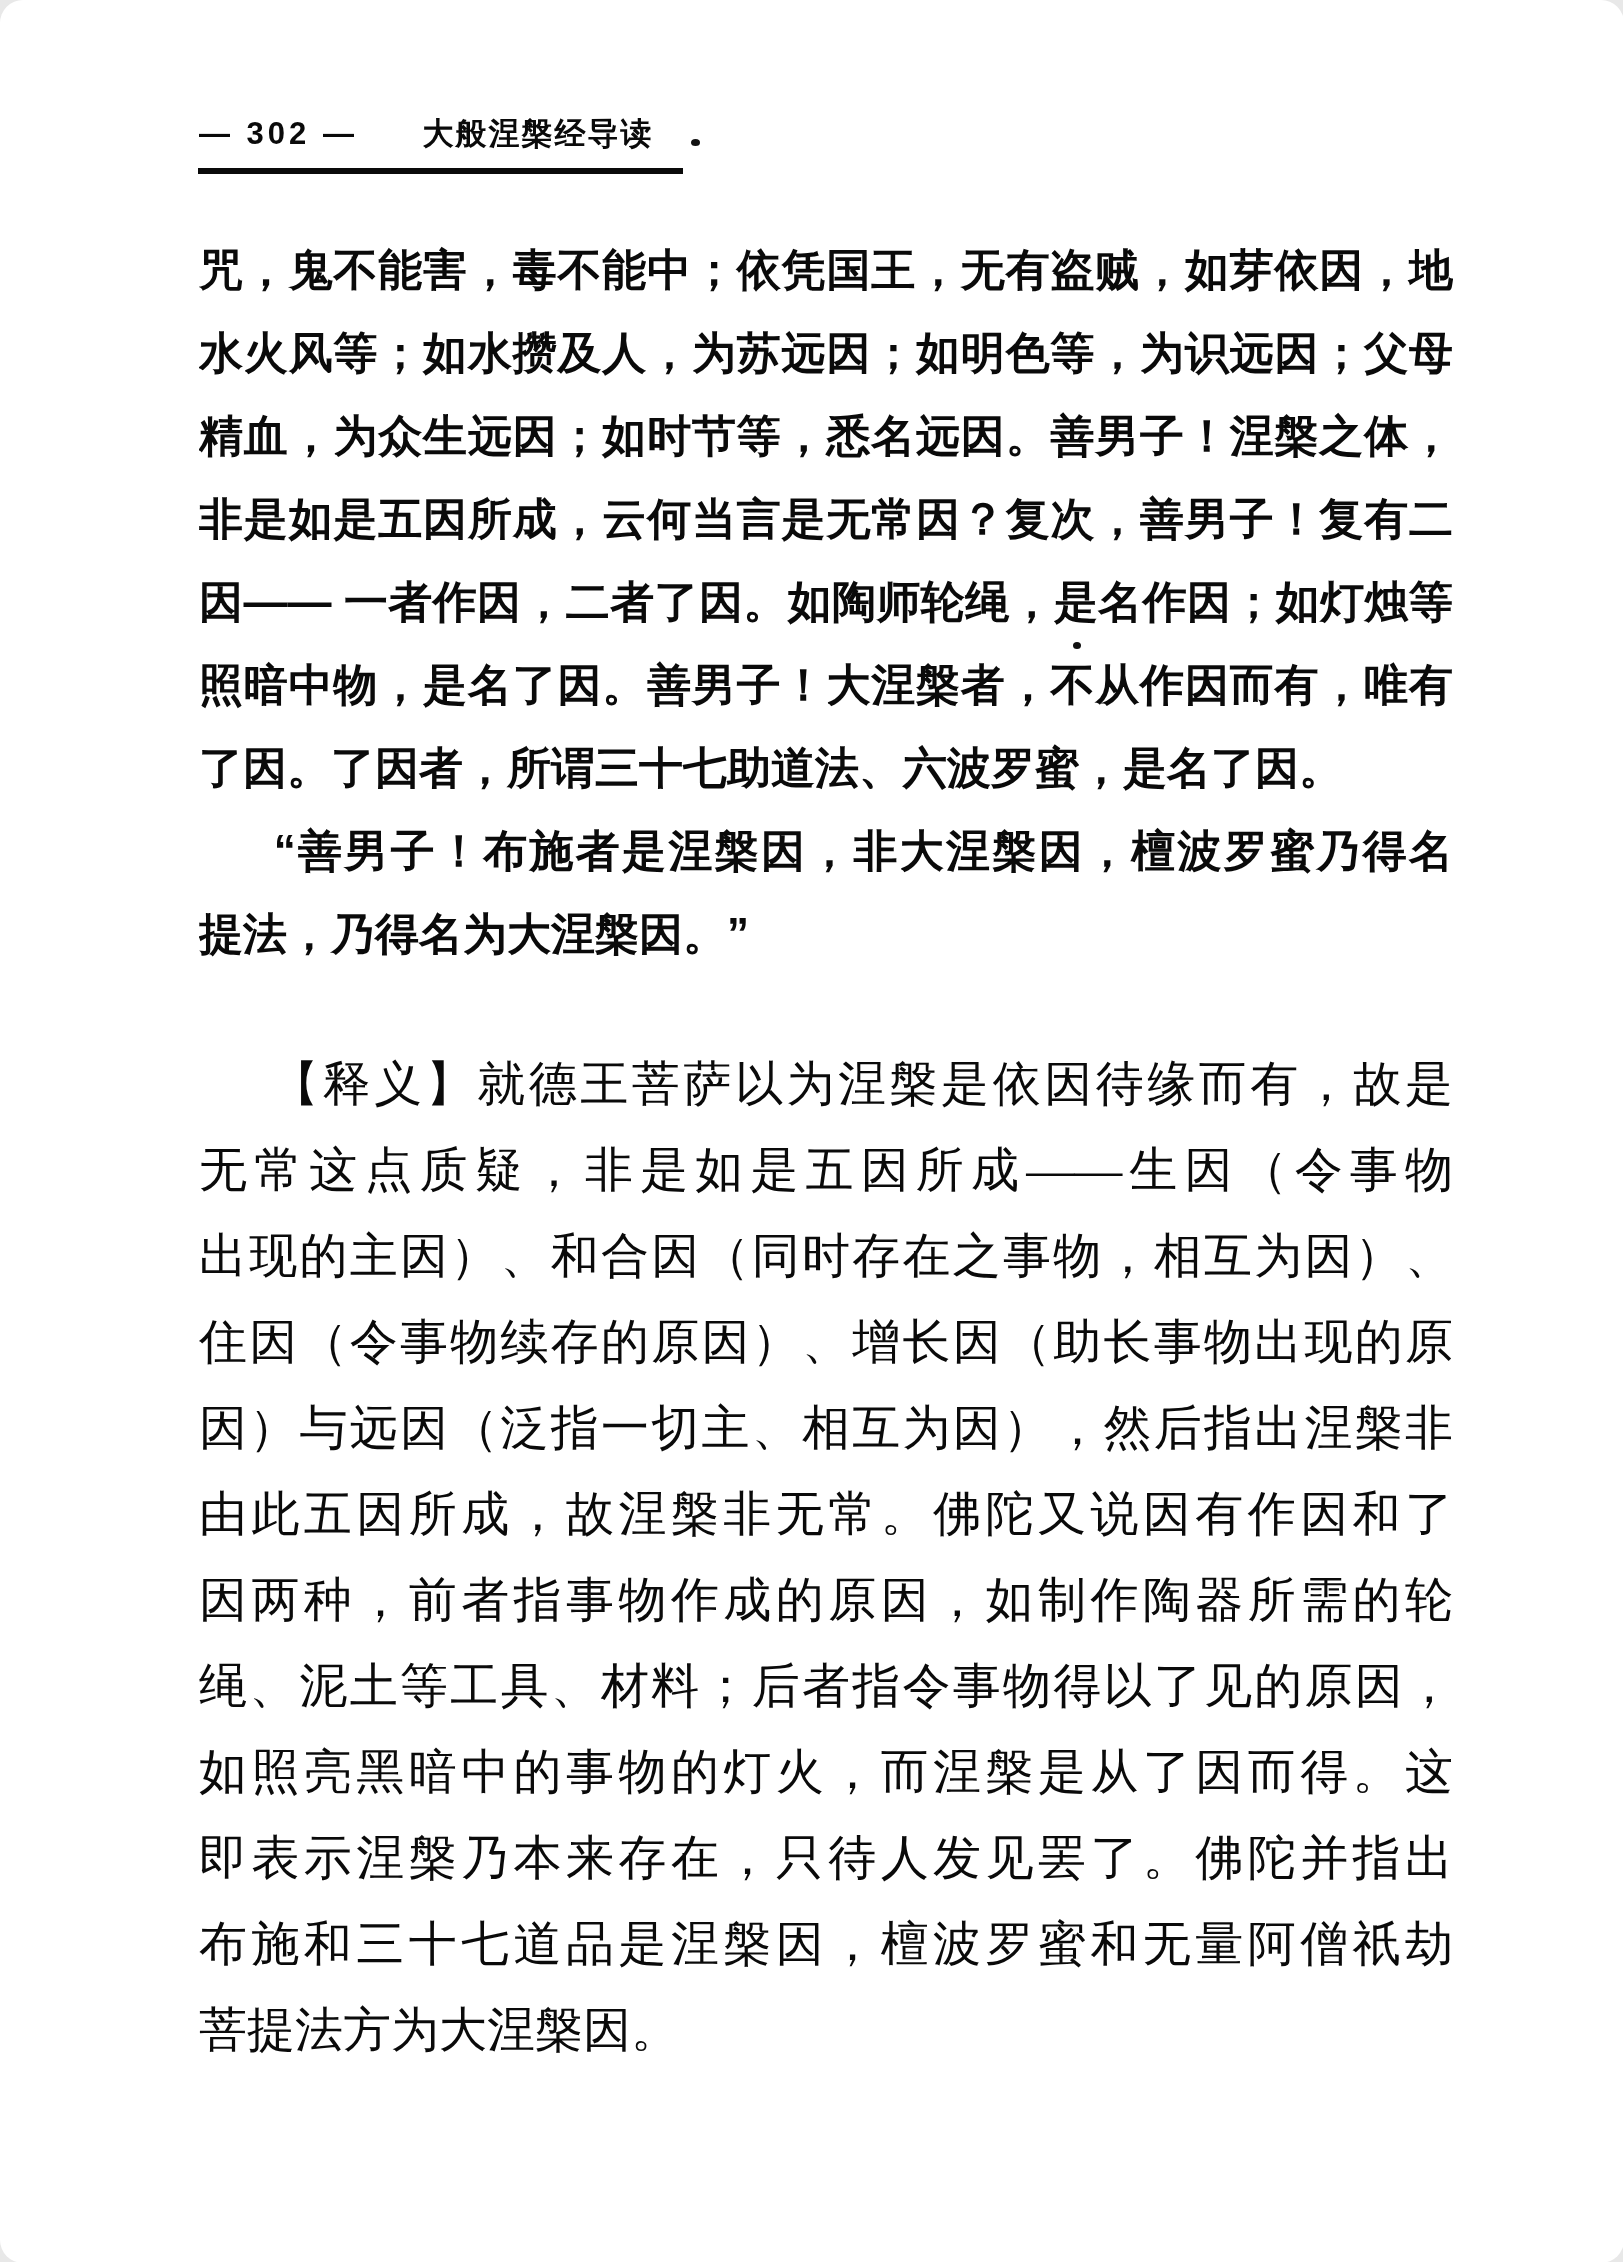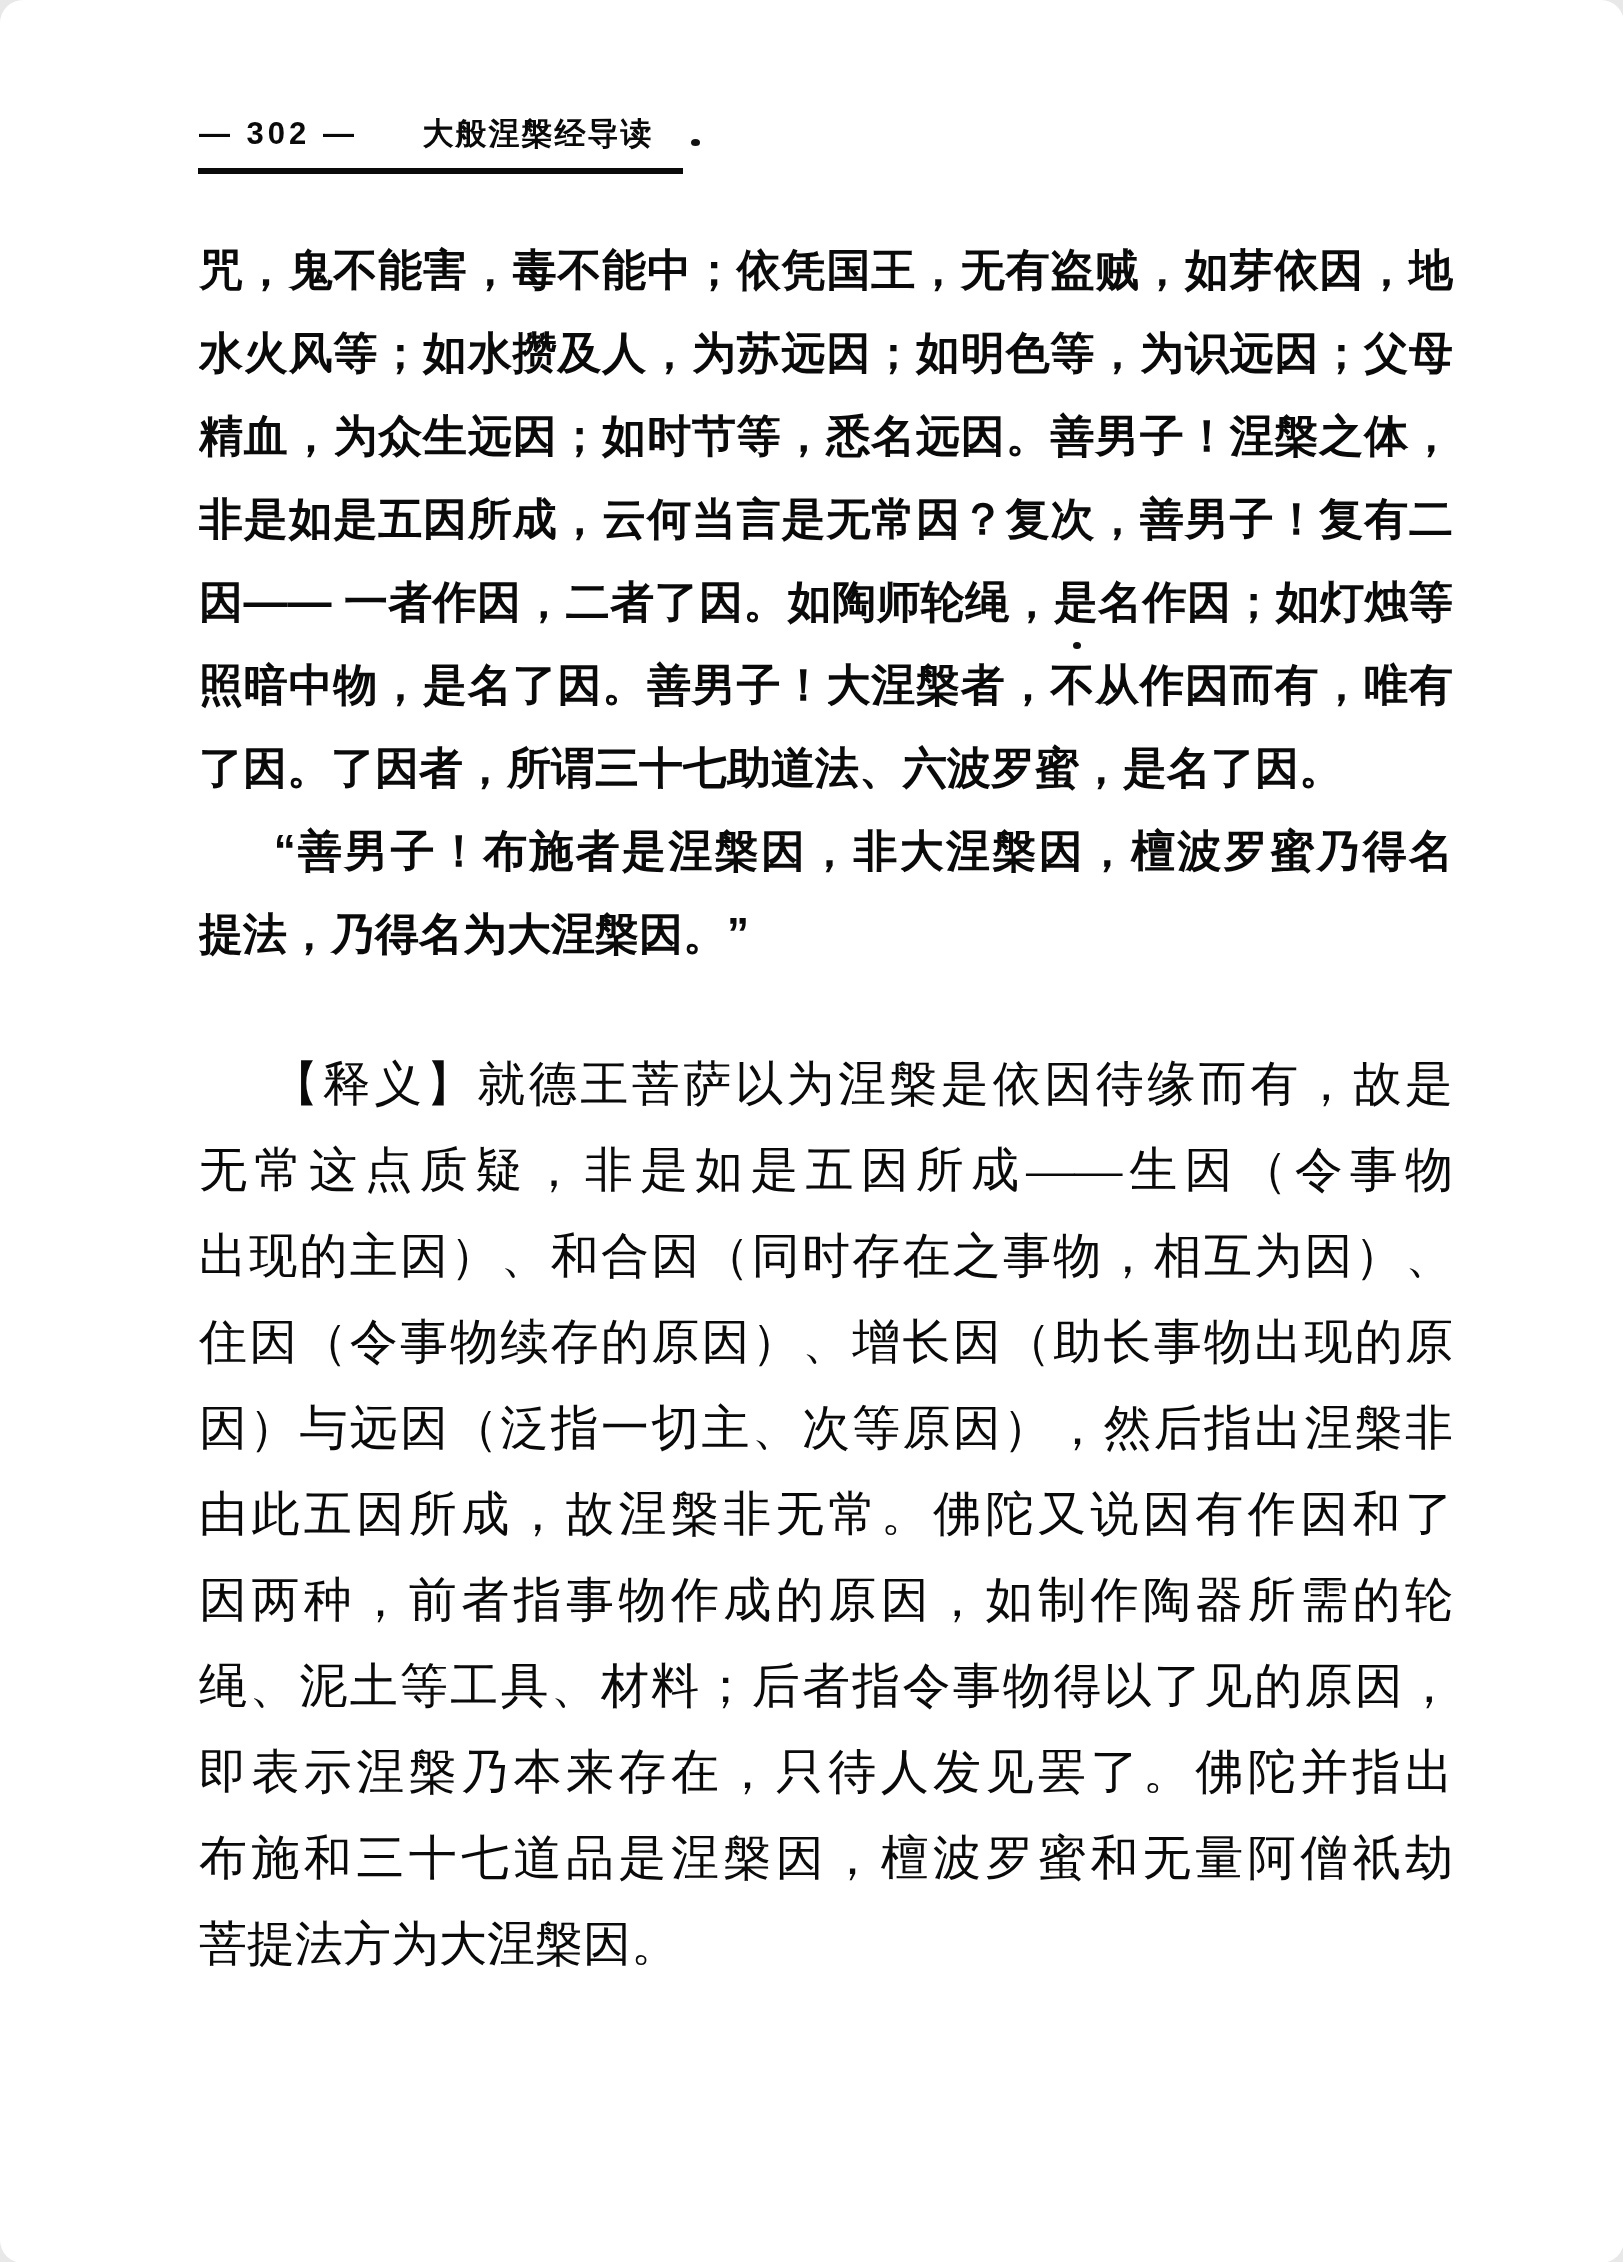--- a/index.html
+++ b/index.html
@@ -90,24 +90,25 @@
       <div class="line nofill">了因。了因者，所谓三十七助道法、六波罗蜜，是名了因。</div>
       <div class="line fill" style="text-indent: 1.7em;">“善男子！布施者是涅槃因，非大涅槃因，檀波罗蜜乃得名</div>
       <div class="line nofill">提法，乃得名为大涅槃因。”</div>
     </div>
 
   <div class="textblock commentary">
       <div class="line fill" style="text-indent: 1.5em;">【释义】就德王菩萨以为涅槃是依因待缘而有，故是</div>
       <div class="line fill">无常这点质疑，非是如是五因所成——生因（令事物</div>
       <div class="line fill">出现的主因）、和合因（同时存在之事物，相互为因）、</div>
       <div class="line fill">住因（令事物续存的原因）、增长因（助长事物出现的原</div>
-      <div class="line fill">因）与远因（泛指一切主、次等原因），然后指出涅槃非</div>
+      <div class="line fill">因）与远因（泛指一切主、相互为因），然后指出涅槃非</div>
       <div class="line fill">由此五因所成，故涅槃非无常。佛陀又说因有作因和了</div>
       <div class="line fill">因两种，前者指事物作成的原因，如制作陶器所需的轮</div>
       <div class="line fill">绳、泥土等工具、材料；后者指令事物得以了见的原因，</div>
+      <div class="line fill">如照亮黑暗中的事物的灯火，而涅槃是从了因而得。这</div>
       <div class="line fill">即表示涅槃乃本来存在，只待人发见罢了。佛陀并指出</div>
       <div class="line fill">布施和三十七道品是涅槃因，檀波罗蜜和无量阿僧祇劫</div>
       <div class="line nofill">菩提法方为大涅槃因。</div>
     </div>
 
   <div class="speck speck-1"></div>
   <div class="speck speck-2"></div>
 
 </div>
 

